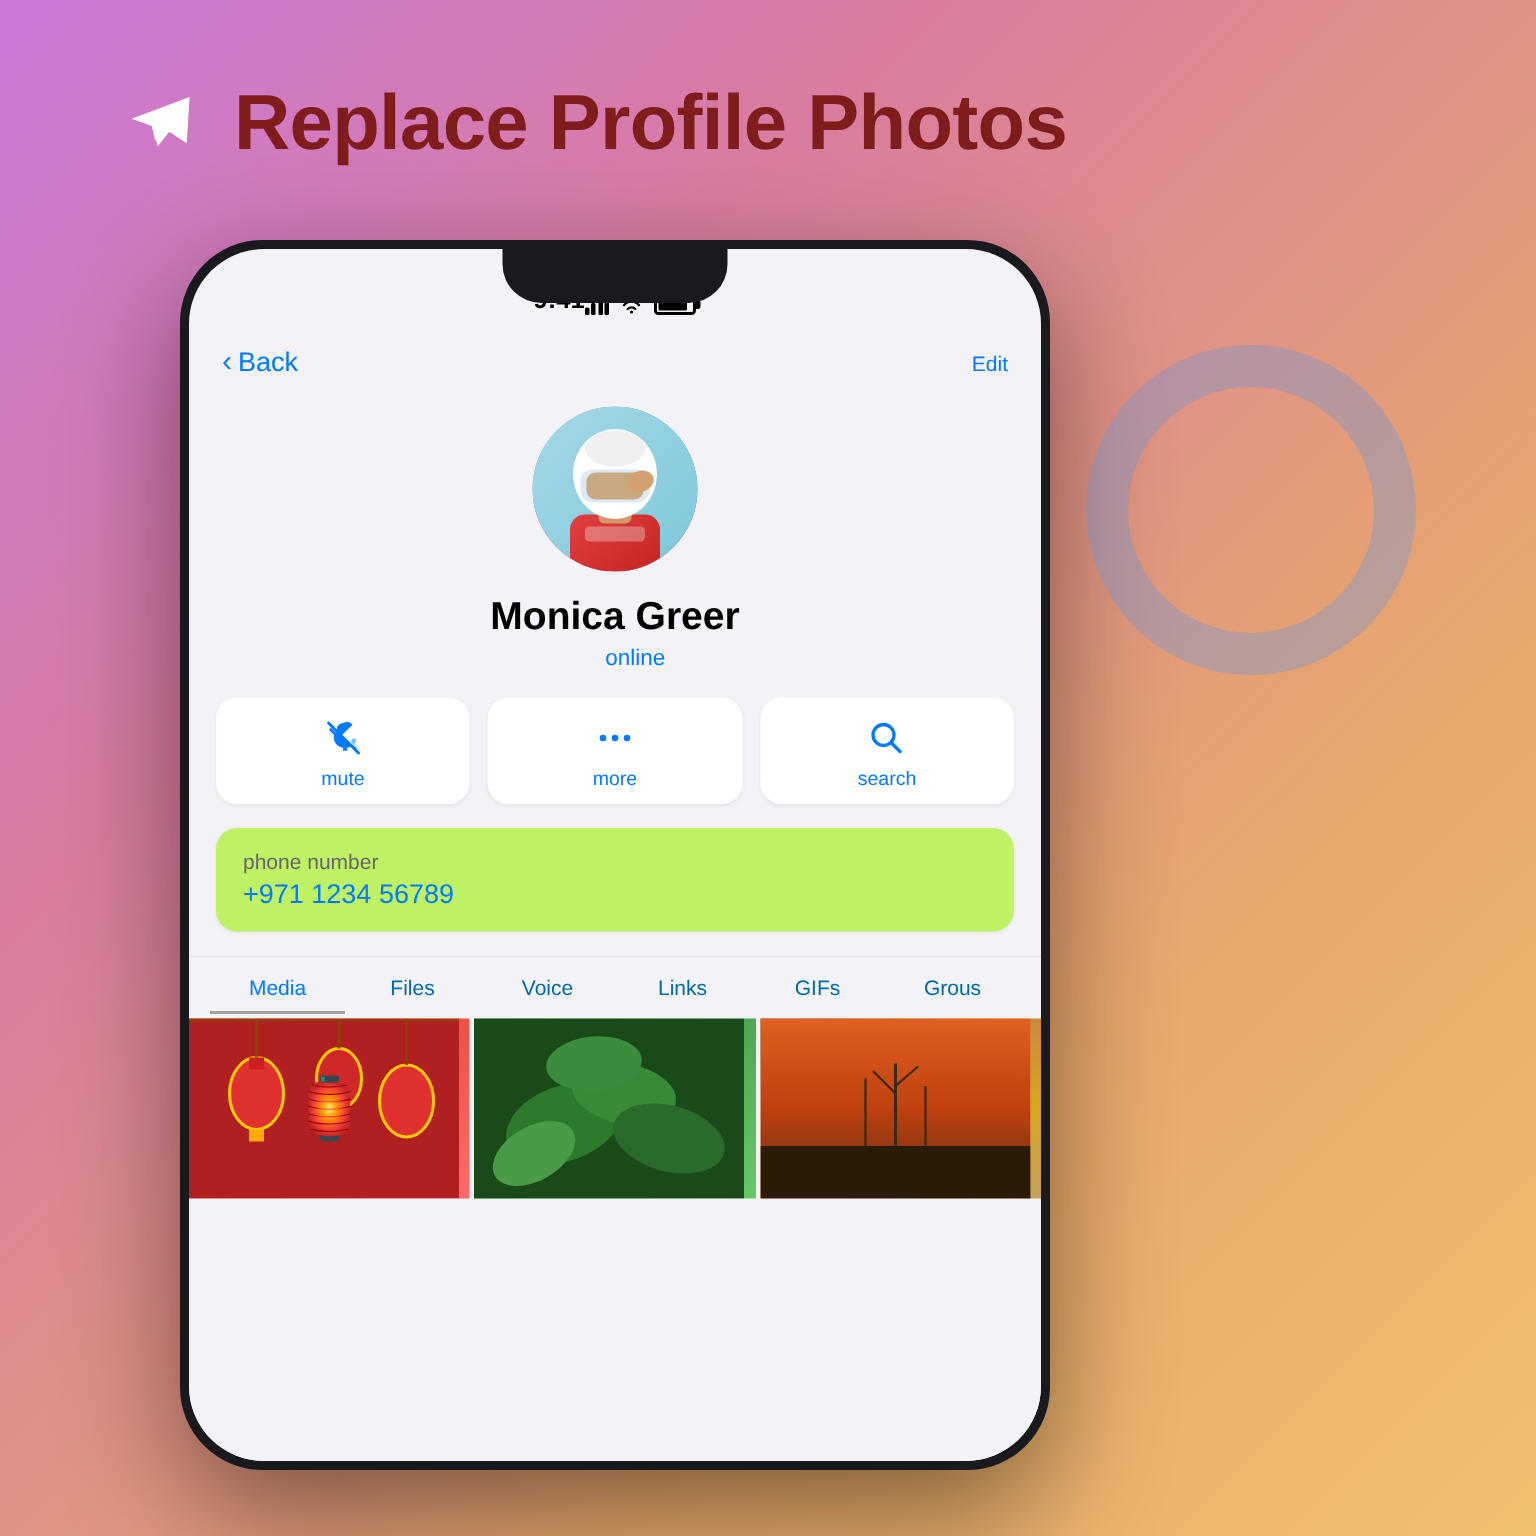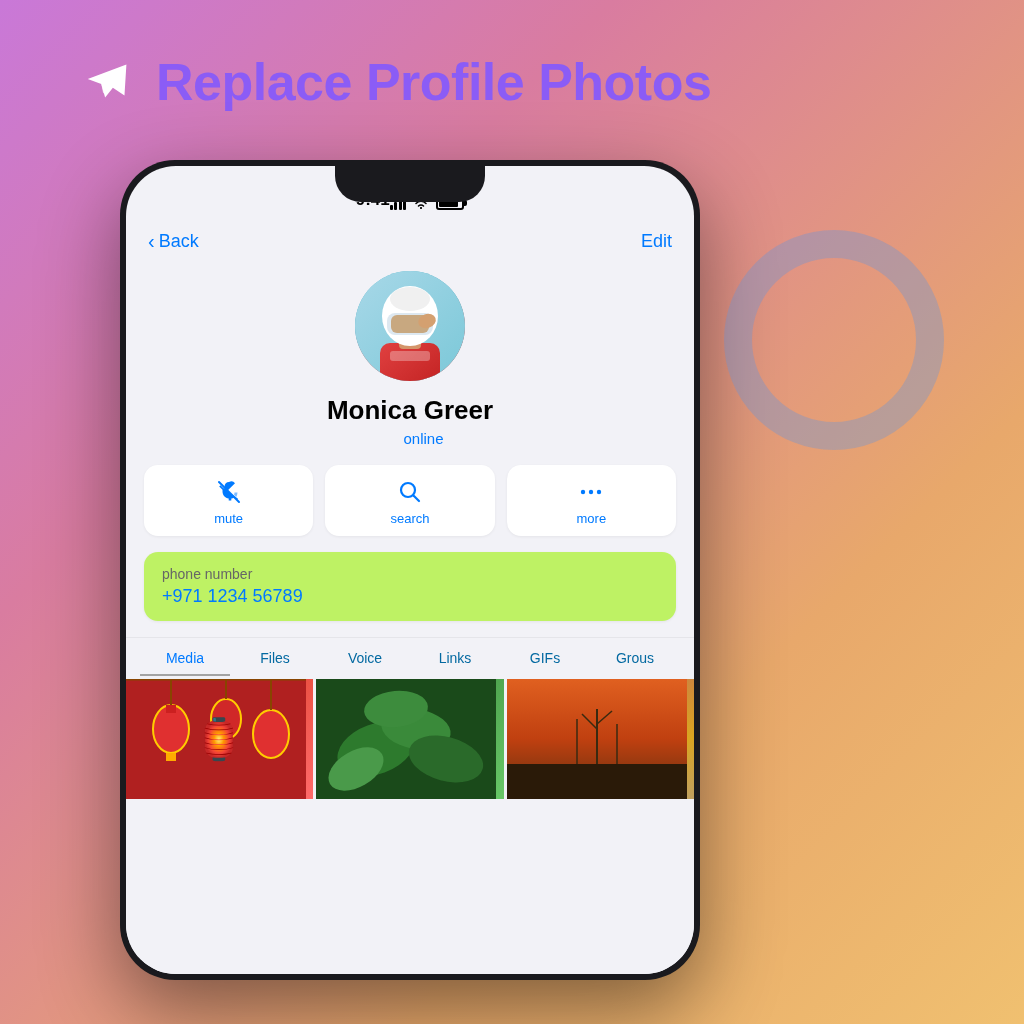--- a/index.html
+++ b/index.html
@@ -23,21 +23,21 @@
     }
 
     .telegram-icon {
       width: 58px;
       height: 58px;
     }
 
     .header-title {
       font-size: 52px;
       font-weight: 700;
-      color: #8b5cf6;
+      color: #7f1d1d;
       letter-spacing: -0.5px;
     }
 
     .phone-container {
       position: absolute;
       top: 160px;
       left: 120px;
       width: 580px;
       height: 820px;
       background: #1a1a1e;
@@ -165,21 +165,21 @@
       gap: 4px;
       color: #007aff;
       font-size: 18px;
     }
     .nav-back-chevron {
       font-size: 20px;
       font-weight: 300;
     }
     .nav-edit {
       color: #007aff;
-      font-size: 18px;
+      font-size: 14px;
     }
 
     
     .profile-section {
       display: flex;
       flex-direction: column;
       align-items: center;
       padding: 10px 0 18px;
       background: #f2f2f7;
     }
@@ -433,34 +433,34 @@
           <svg class="mute-svg" viewBox="0 0 26 26" fill="none">
             <path d="M13 3c-2.5 0-4.5 2-4.5 4.5v6c0 .3.02.6.07.9L19 4.2A4.47 4.47 0 0013 3z" fill="#007aff"></path>
             <path d="M18.5 10.6v2.9c0 .8-.18 1.56-.5 2.24L20.2 18a9 9 0 001.3-4.5H18.5z" fill="#007aff" opacity="0.5"></path>
             <path d="M7 8.7L4.5 6.2 3.2 7.5l3.3 3.3v1.7c0 3.6 2.7 6.6 6.2 7v2h2.6v-2c1-.1 2-.45 2.8-1l2.6 2.6 1.3-1.3L7 8.7z" fill="#007aff"></path>
             <line x1="3" y1="3" x2="23" y2="23" stroke="#007aff" stroke-width="2" stroke-linecap="round"></line>
           </svg>
           <span class="action-btn-label">mute</span>
         </div>
 
         <div class="action-btn">
-          <svg class="search-svg" viewBox="0 0 26 26" fill="none">
-            <circle cx="11" cy="11" r="7" stroke="#007aff" stroke-width="2.2"></circle>
-            <line x1="16.5" y1="16.5" x2="22" y2="22" stroke="#007aff" stroke-width="2.2" stroke-linecap="round"></line>
-          </svg>
-          <span class="action-btn-label">search</span>
-        </div>
-
-        <div class="action-btn">
           <svg class="more-svg" viewBox="0 0 26 26" fill="none">
             <circle cx="5" cy="13" r="2.2" fill="#007aff"></circle>
             <circle cx="13" cy="13" r="2.2" fill="#007aff"></circle>
             <circle cx="21" cy="13" r="2.2" fill="#007aff"></circle>
           </svg>
           <span class="action-btn-label">more</span>
+        </div>
+
+        <div class="action-btn">
+          <svg class="search-svg" viewBox="0 0 26 26" fill="none">
+            <circle cx="11" cy="11" r="7" stroke="#007aff" stroke-width="2.2"></circle>
+            <line x1="16.5" y1="16.5" x2="22" y2="22" stroke="#007aff" stroke-width="2.2" stroke-linecap="round"></line>
+          </svg>
+          <span class="action-btn-label">search</span>
         </div>
 
       </div>
 
       <div class="info-card">
         <div class="info-label">phone number</div>
         <div class="info-value">+971 1234 56789</div>
       </div>
 
       <div class="tab-bar">

